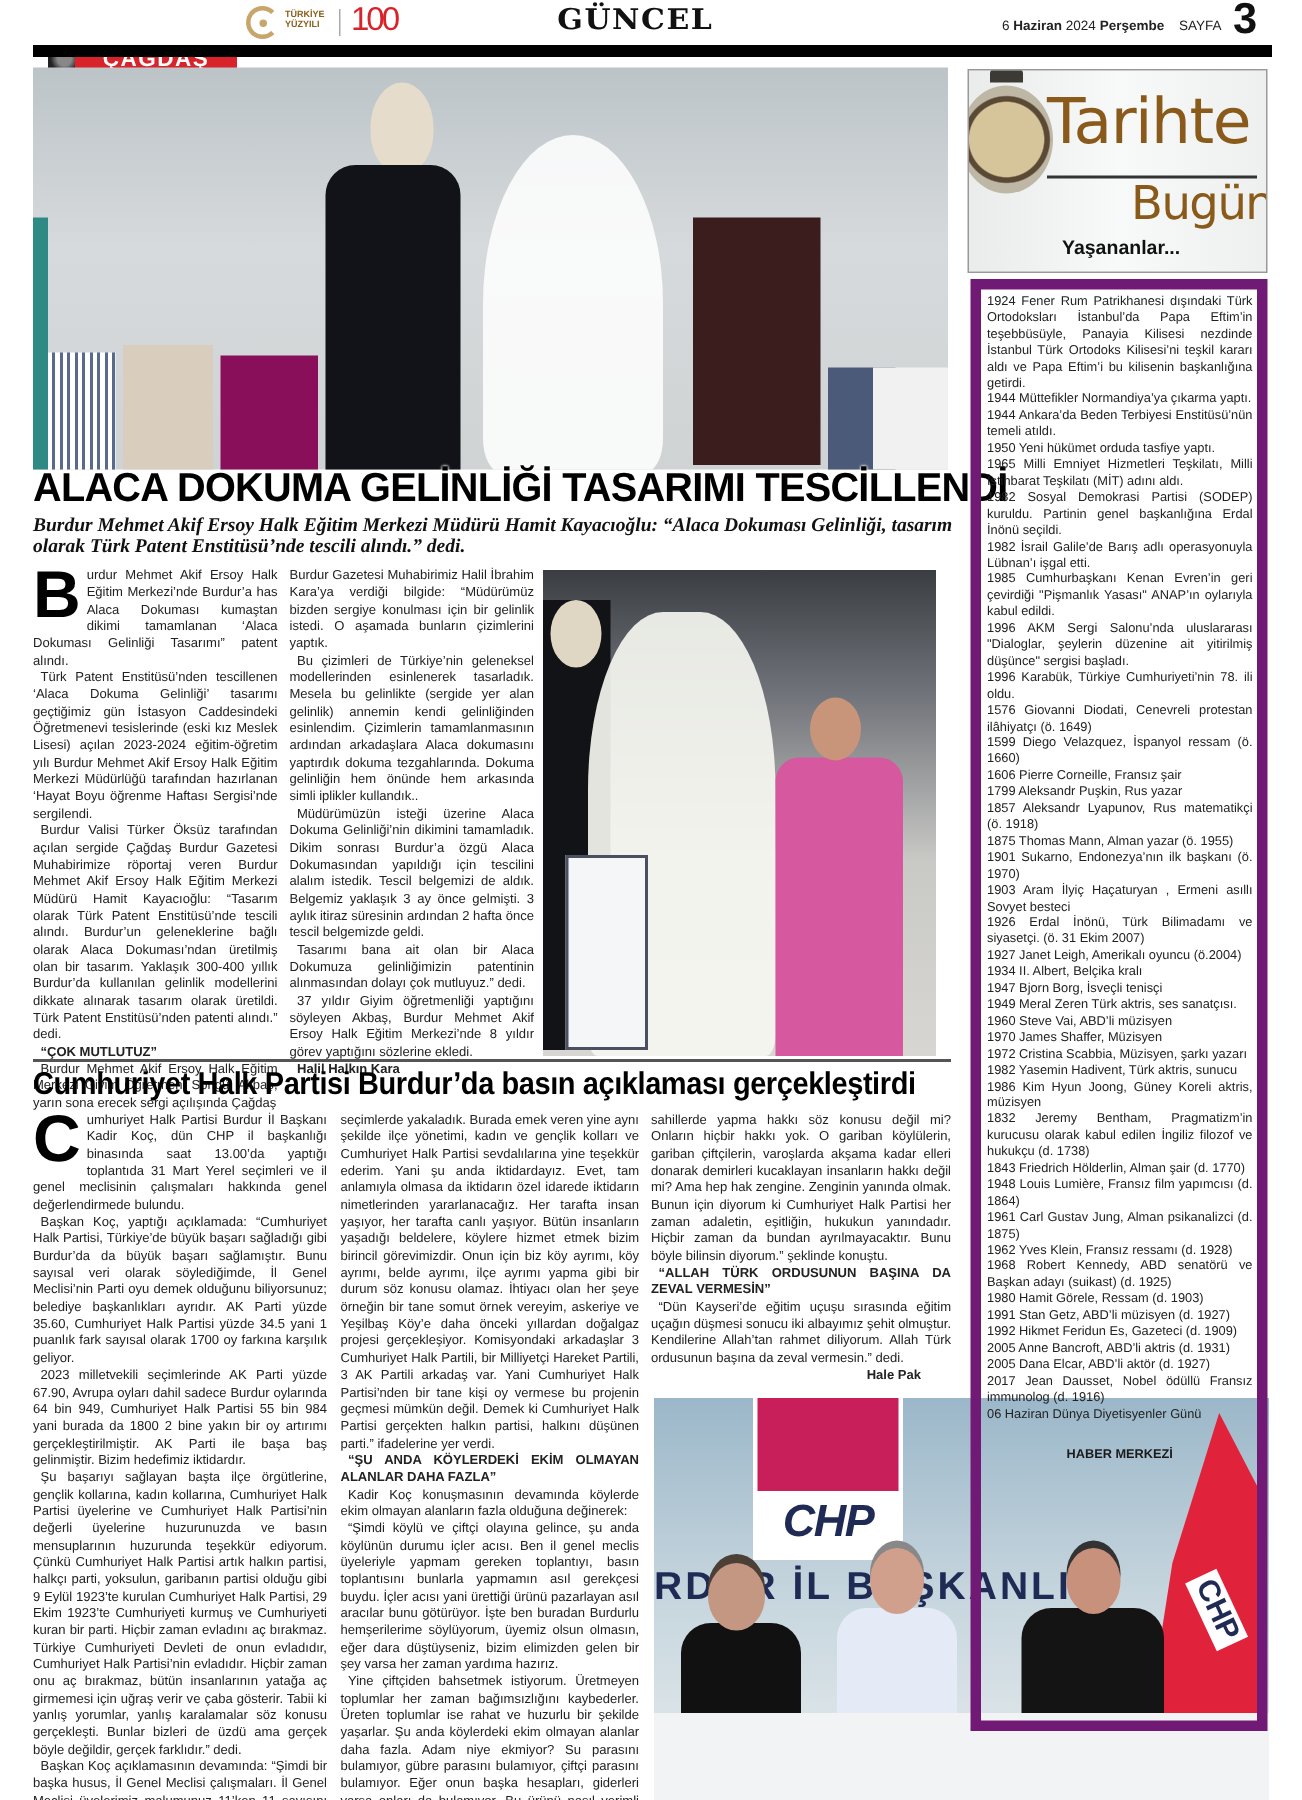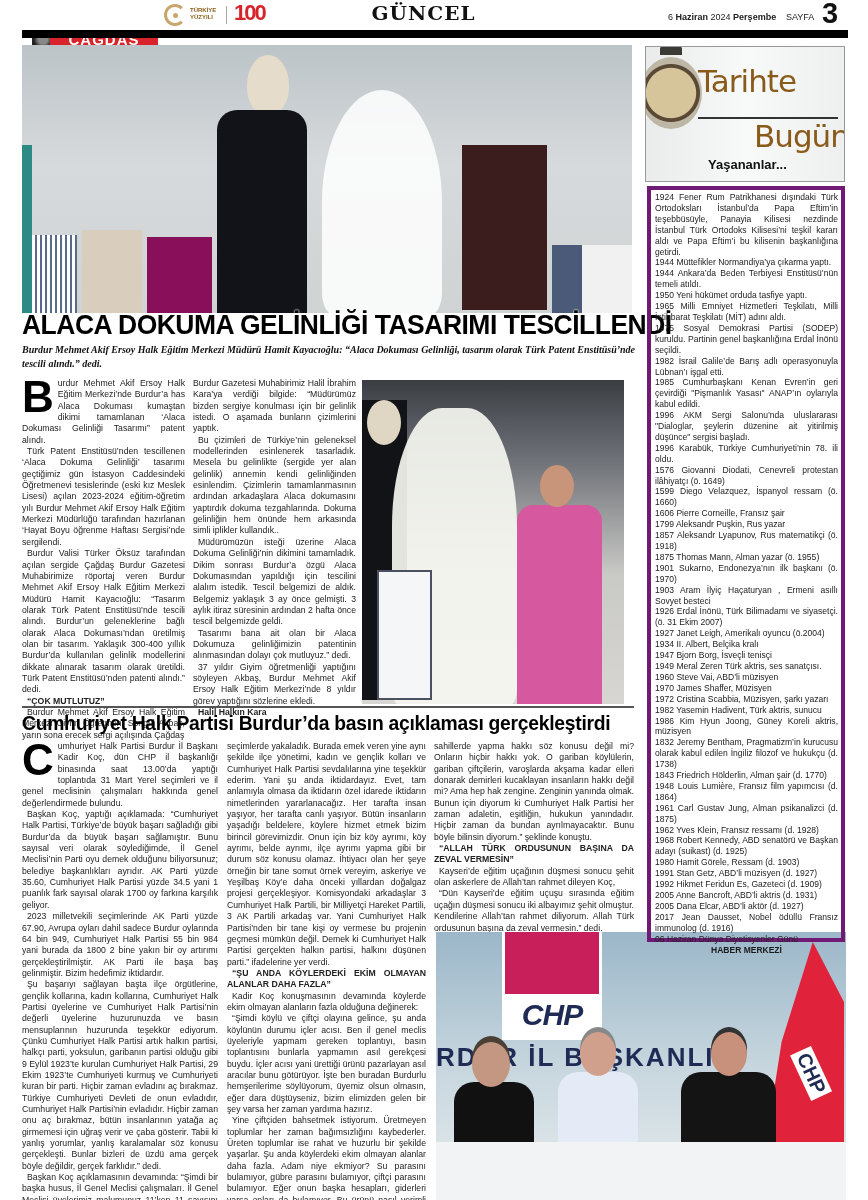--- a/index.html
+++ b/index.html
@@ -11,21 +11,21 @@
   .logo-cagdas { position: absolute; left: 10px; top: 2px; width: 126px; height: 26px; margin-top: 30px; }
   .logo-cagdas .red { position: absolute; left: 18px; top: 0; width: 108px; height: 16px; background: #d8232a; color: #fff; font-family: "Liberation Sans", sans-serif; font-weight: bold; font-size: 15px; line-height: 16px; text-align: center; letter-spacing: 1px; }
   .logo-cagdas .sub { position: absolute; left: 18px; top: 16px; width: 108px; height: 6px; background: #d8232a; color: #fff; font-size: 5px; line-height: 6px; text-align: center; font-weight: bold; }
   .logo-cagdas .slogan { position: absolute; left: 18px; top: 22px; width: 108px; font-size: 4px; text-align: center; font-style: italic; color: #333; }
   .logo-cagdas .portrait { position: absolute; left: 0; top: 0; width: 20px; height: 18px; background: radial-gradient(circle at 55% 40%, #888 0 30%, #222 60%); border-radius: 3px; }
   .logo-tr100 { position: absolute; left: 142px; top: 3px; width: 60px; height: 24px; }
   .logo-tr100 .ring { position: absolute; left: 0; top: 1px; width: 22px; height: 22px; border-radius: 50%; border: 3px solid #c8a56a; border-right-color: transparent; }
   .logo-tr100 .ring::after { content: ""; position: absolute; left: 6px; top: 6px; width: 5px; height: 5px; border-radius: 50%; background: #c8a56a; }
   .logo-tr100 .txt { position: absolute; left: 26px; top: 4px; font-size: 6px; font-weight: bold; color: #8b5e1a; line-height: 7px; }
   .logo-100 { position: absolute; left: 212px; top: 2px; width: 50px; height: 26px; }
-  .logo-100 .num { font-family: "Liberation Sans", sans-serif; font-weight: bold; font-size: 22px; color: #d8232a; letter-spacing: -2px; line-height: 22px; }
+  .logo-100 .num { font-family: "Liberation Sans", sans-serif; font-weight: normal; font-size: 22px; color: #d8232a; letter-spacing: -2px; line-height: 22px; }
   .divider-v { position: absolute; left: 204px; top: 6px; width: 1px; height: 18px; background: #aaa; }
   .section-title { position: absolute; left: 352px; top: 2px; font-family: "DejaVu Serif", serif; font-weight: bold; font-size: 19px; letter-spacing: 1px; color: #111; transform: scaleX(1.05); }
   .dateline { position: absolute; left: 646px; top: 12px; font-size: 9px; color: #222; }
   .dateline b { font-weight: bold; }
   .sayfa-label { position: absolute; left: 764px; top: 12px; font-size: 9px; color: #222; }
   .sayfa-num { position: absolute; left: 800px; top: -3px; font-size: 29px; font-weight: bold; color: #111; line-height: 32px; }
   .top-bar { position: absolute; left: 22px; top: 30px; width: 826px; height: 8px; background: #000; }
 
   
   .photo { position: absolute; overflow: hidden; }
@@ -37,21 +37,21 @@
   .photo-main .bride .veil { position: absolute; left: 0; top: 0; width: 120px; height: 225px; background: rgba(255,255,255,0.85); border-radius: 50% 50% 10% 10%; }
   .photo-main .door { position: absolute; left: 440px; top: 100px; width: 85px; height: 165px; background: #3b1d1e; }
   .photo-main .m1 { position: absolute; left: 10px; top: 190px; width: 45px; height: 80px; background: repeating-linear-gradient(90deg, #fff 0 3px, #5a6a8a 3px 5px); }
   .photo-main .m2 { position: absolute; left: 60px; top: 185px; width: 60px; height: 85px; background: #d9cdbd; }
   .photo-main .m3 { position: absolute; left: 125px; top: 192px; width: 65px; height: 80px; background: #8a0f5a; }
   .photo-main .m4 { position: absolute; left: 530px; top: 200px; width: 45px; height: 70px; background: #4a5a78; }
   .photo-main .m5 { position: absolute; left: 560px; top: 200px; width: 50px; height: 70px; background: #f1f1f1; }
   .photo-main .m0 { position: absolute; left: 0; top: 100px; width: 10px; height: 170px; background: #2e8a84; }
 
   .headline-1 { position: absolute; left: 22px; top: 309px; width: 610px; font-family: "Liberation Sans", sans-serif; font-weight: bold; font-size: 27px; line-height: 32px; color: #000; letter-spacing: -0.5px; transform: scaleX(0.98); transform-origin: left; text-shadow: 0 0 2px #fff, 0 0 2px #fff; white-space: nowrap; }
-  .subhead-1 { position: absolute; left: 22px; top: 343px; width: 616px; font-family: "Liberation Serif", serif; font-style: italic; font-weight: bold; font-size: 10px; line-height: 14px; color: #111; }
+  .subhead-1 { position: absolute; left: 22px; top: 343px; width: 616px; font-family: "Liberation Serif", serif; font-style: italic; font-weight: bold; font-size: 13px; line-height: 14px; color: #111; }
 
   .col { position: absolute; font-size: 8.7px; line-height: 11.35px; text-align: justify; color: #222; }
   .col p { text-indent: 5px; }
   .col p.noind { text-indent: 0; }
   .col .hd { font-weight: bold; text-indent: 5px; }
   .col .byline { font-weight: bold; text-indent: 5px; }
   .dropcap { float: left; font-size: 44px; line-height: 36px; font-weight: bold; margin: 1px 4px 0 0; color: #000; }
 
   .c1 { left: 22px; top: 378px; width: 163px; }
   .c2 { left: 193px; top: 378px; width: 163px; }
@@ -89,28 +89,28 @@
   .photo-chp .p2 .h { position: absolute; left: 22px; top: 0; width: 36px; height: 44px; background: #d1a08c; border-radius: 50%; box-shadow: 0 -5px 0 #888; }
   .photo-chp .p2 .b { position: absolute; left: 0; top: 40px; width: 80px; height: 75px; background: #e4ebf6; border-radius: 20px 20px 0 0; }
   .photo-chp .p3 { position: absolute; left: 245px; top: 100px; width: 95px; height: 115px; }
   .photo-chp .p3 .h { position: absolute; left: 30px; top: 0; width: 36px; height: 44px; background: #c7917b; border-radius: 50%; box-shadow: 0 -5px 0 #333; }
   .photo-chp .p3 .b { position: absolute; left: 0; top: 40px; width: 95px; height: 75px; background: #141414; border-radius: 20px 20px 0 0; }
 
   
   .tarihte { position: absolute; left: 645px; top: 46px; width: 200px; height: 136px; background: linear-gradient(90deg, #e9eceb 0%, #f8f9f9 50%, #eef0f0 100%); border: 1px solid #999; overflow: hidden; }
   .tarihte .clock { position: absolute; left: -6px; top: 10px; width: 62px; height: 72px; border-radius: 50%; background: radial-gradient(circle, #d6c49b 0 52%, #5a4a35 54% 60%, #bfb7a6 62%); }
   .tarihte .clock::before { content: ""; position: absolute; left: 20px; top: -14px; width: 22px; height: 12px; background: #3c3a35; border-radius: 50% 50% 0 0; }
-  .tarihte .t1 { position: absolute; left: 52px; top: 14px; font-family: "DejaVu Sans", sans-serif; font-size: 31px; color: #8a5a1a; letter-spacing: -1px; line-height: 40px; }
+  .tarihte .t1 { position: absolute; left: 52px; top: 14px; font-family: "DejaVu Sans", sans-serif; font-size: 42px; color: #8a5a1a; letter-spacing: -1px; line-height: 40px; }
   .tarihte .line { position: absolute; left: 52px; top: 70px; width: 140px; height: 2px; background: #333; }
   .tarihte .t2 { position: absolute; left: 108px; top: 74px; font-family: "DejaVu Sans", sans-serif; font-size: 31px; color: #8a5a1a; letter-spacing: -1px; line-height: 30px; }
   .tarihte .t3 { position: absolute; left: 62px; top: 110px; font-family: "Liberation Sans", sans-serif; font-weight: bold; font-size: 13px; color: #111; }
 
-  .history-box { position: absolute; left: 647px; top: 186px; width: 198px; height: 756px; border: 4px solid #701a75; padding: 2px 3px 0 4px; }
+  .history-box { position: absolute; left: 647px; top: 186px; width: 198px; height: 968px; border: 7px solid #701a75; padding: 2px 3px 0 4px; }
   .history-box .item { font-size: 8.55px; line-height: 10.9px; text-align: justify; color: #222; }
-  .history-box .source { text-align: center; font-weight: bold; font-size: 8.5px; line-height: 11px; }
+  .history-box .source { text-align: center; font-weight: bold; font-size: 8.5px; line-height: 11px; margin-top: 16px; }
 </style>
 </head>
 <body>
 
 <header class="masthead">
   <div class="logo-cagdas">
     <div class="portrait"></div>
     <div class="red">ÇAĞDAŞ</div>
     <div class="sub">BURDUR GAZETESİ</div>
     <div class="slogan">Halkın Özgür Sesi</div>
@@ -194,21 +194,20 @@
 <div class="col c4">
   <p class="noind">seçimlerde yakaladık. Burada emek veren yine aynı şekilde ilçe yönetimi, kadın ve gençlik kolları ve Cumhuriyet Halk Partisi sevdalılarına yine teşekkür ederim. Yani şu anda iktidardayız. Evet, tam anlamıyla olmasa da iktidarın özel idarede iktidarın nimetlerinden yararlanacağız. Her tarafta insan yaşıyor, her tarafta canlı yaşıyor. Bütün insanların yaşadığı beldelere, köylere hizmet etmek bizim birincil görevimizdir. Onun için biz köy ayrımı, köy ayrımı, belde ayrımı, ilçe ayrımı yapma gibi bir durum söz konusu olamaz. İhtiyacı olan her şeye örneğin bir tane somut örnek vereyim, askeriye ve Yeşilbaş Köy’e daha önceki yıllardan doğalgaz projesi gerçekleşiyor. Komisyondaki arkadaşlar 3 Cumhuriyet Halk Partili, bir Milliyetçi Hareket Partili, 3 AK Partili arkadaş var. Yani Cumhuriyet Halk Partisi’nden bir tane kişi oy vermese bu projenin geçmesi mümkün değil. Demek ki Cumhuriyet Halk Partisi gerçekten halkın partisi, halkını düşünen parti.” ifadelerine yer verdi.</p>
   <p class="hd">“ŞU ANDA KÖYLERDEKİ EKİM OLMAYAN ALANLAR DAHA FAZLA”</p>
   <p>Kadir Koç konuşmasının devamında köylerde ekim olmayan alanların fazla olduğuna değinerek:</p>
   <p>“Şimdi köylü ve çiftçi olayına gelince, şu anda köylünün durumu içler acısı. Ben il genel meclis üyeleriyle yapmam gereken toplantıyı, basın toplantısını bunlarla yapmamın asıl gerekçesi buydu. İçler acısı yani ürettiği ürünü pazarlayan asıl aracılar bunu götürüyor. İşte ben buradan Burdurlu hemşerilerime söylüyorum, üyemiz olsun olmasın, eğer dara düştüyseniz, bizim elimizden gelen bir şey varsa her zaman yardıma hazırız.</p>
   <p>Yine çiftçiden bahsetmek istiyorum. Üretmeyen toplumlar her zaman bağımsızlığını kaybederler. Üreten toplumlar ise rahat ve huzurlu bir şekilde yaşarlar. Şu anda köylerdeki ekim olmayan alanlar daha fazla. Adam niye ekmiyor? Su parasını bulamıyor, gübre parasını bulamıyor, çiftçi parasını bulamıyor. Eğer onun başka hesapları, giderleri varsa onları da bulamıyor. Bu ürünü nasıl verimli hale getirecek? Şu anda o garibanın çocuğunun</p>
 </div>
 <div class="col c5">
   <p class="noind">sahillerde yapma hakkı söz konusu değil mi? Onların hiçbir hakkı yok. O gariban köylülerin, gariban çiftçilerin, varoşlarda akşama kadar elleri donarak demirleri kucaklayan insanların hakkı değil mi? Ama hep hak zengine. Zenginin yanında olmak. Bunun için diyorum ki Cumhuriyet Halk Partisi her zaman adaletin, eşitliğin, hukukun yanındadır. Hiçbir zaman da bundan ayrılmayacaktır. Bunu böyle bilinsin diyorum.” şeklinde konuştu.</p>
   <p class="hd">“ALLAH TÜRK ORDUSUNUN BAŞINA DA ZEVAL VERMESİN”</p>
-  <p>Kayseri’de eğitim uçağının düşmesi sonucu şehit olan askerlere de Allah’tan rahmet dileyen Koç,</p>
   <p>“Dün Kayseri’de eğitim uçuşu sırasında eğitim uçağın düşmesi sonucu iki albayımız şehit olmuştur. Kendilerine Allah’tan rahmet diliyorum. Allah Türk ordusunun başına da zeval vermesin.” dedi.</p>
   <p class="byline" style="text-align:right;padding-right:20px;">Hale Pak</p>
 </div>
 
 <div class="photo photo-chp">
   <div class="banner">
     <div class="pink"></div>
     <div class="chp">CHP</div>
   </div>
   <div class="wall-text">RDUR İL BAŞKANLIĞI</div>
@@ -237,21 +236,21 @@
   <div class="t2">Bugün</div>
   <div class="t3">Yaşananlar...</div>
 </div>
 
 <div class="history-box" id="history-box">
   <div class="item">1924 Fener Rum Patrikhanesi dışındaki Türk Ortodoksları İstanbul’da Papa Eftim’in teşebbüsüyle, Panayia Kilisesi nezdinde İstanbul Türk Ortodoks Kilisesi’ni teşkil kararı aldı ve Papa Eftim’i bu kilisenin başkanlığına getirdi.</div>
     <div class="item">1944 Müttefikler Normandiya’ya çıkarma yaptı.</div>
     <div class="item">1944 Ankara’da Beden Terbiyesi Enstitüsü’nün temeli atıldı.</div>
     <div class="item">1950 Yeni hükümet orduda tasfiye yaptı.</div>
     <div class="item">1965 Milli Emniyet Hizmetleri Teşkilatı, Milli İstihbarat Teşkilatı (MİT) adını aldı.</div>
-    <div class="item">1975 Sosyal Demokrasi Partisi (SODEP) kuruldu. Partinin genel başkanlığına Erdal İnönü seçildi.</div>
+    <div class="item">1982 Sosyal Demokrasi Partisi (SODEP) kuruldu. Partinin genel başkanlığına Erdal İnönü seçildi.</div>
     <div class="item">1982 İsrail Galile’de Barış adlı operasyonuyla Lübnan’ı işgal etti.</div>
     <div class="item">1985 Cumhurbaşkanı Kenan Evren’in geri çevirdiği "Pişmanlık Yasası" ANAP’ın oylarıyla kabul edildi.</div>
     <div class="item">1996 AKM Sergi Salonu’nda uluslararası "Dialoglar, şeylerin düzenine ait yitirilmiş düşünce" sergisi başladı.</div>
     <div class="item">1996 Karabük, Türkiye Cumhuriyeti’nin 78. ili oldu.</div>
     <div class="item">1576 Giovanni Diodati, Cenevreli protestan ilâhiyatçı (ö. 1649)</div>
     <div class="item">1599 Diego Velazquez, İspanyol ressam (ö. 1660)</div>
     <div class="item">1606 Pierre Corneille, Fransız şair</div>
     <div class="item">1799 Aleksandr Puşkin, Rus yazar</div>
     <div class="item">1857 Aleksandr Lyapunov, Rus matematikçi (ö. 1918)</div>
     <div class="item">1875 Thomas Mann, Alman yazar (ö. 1955)</div>

